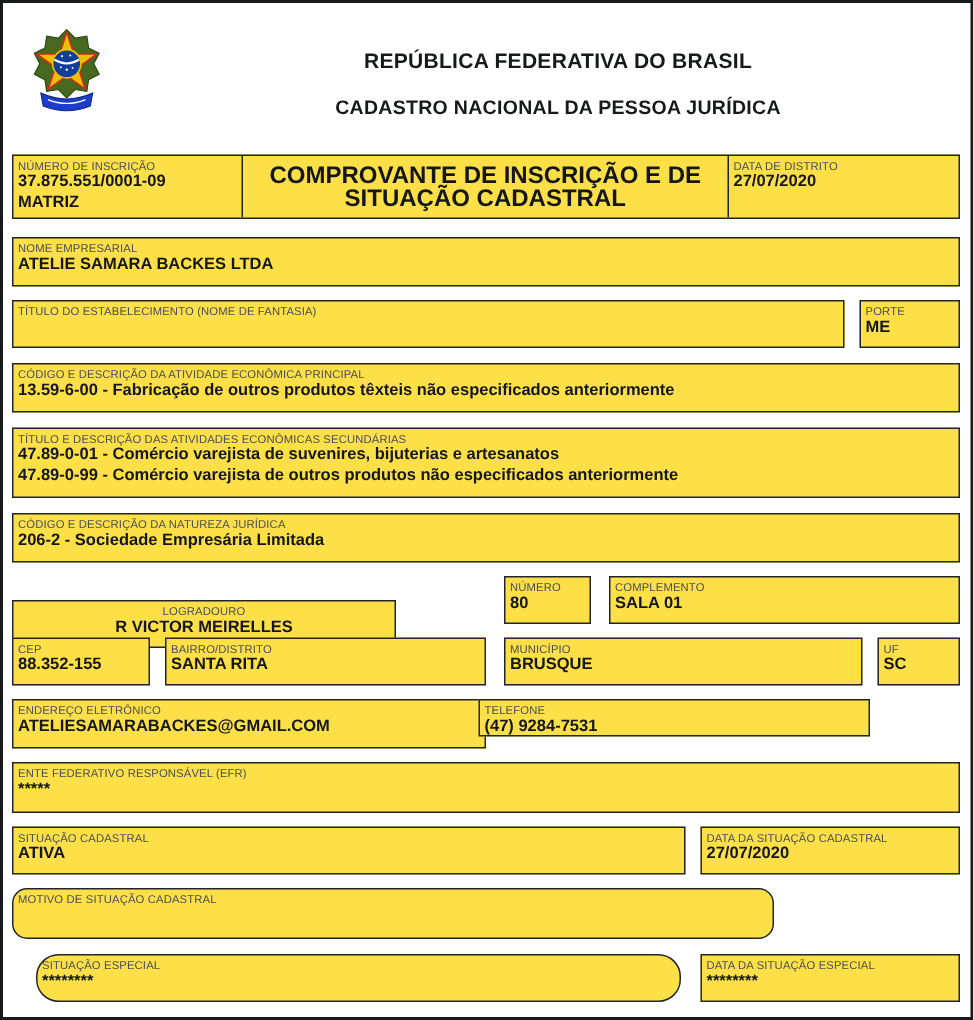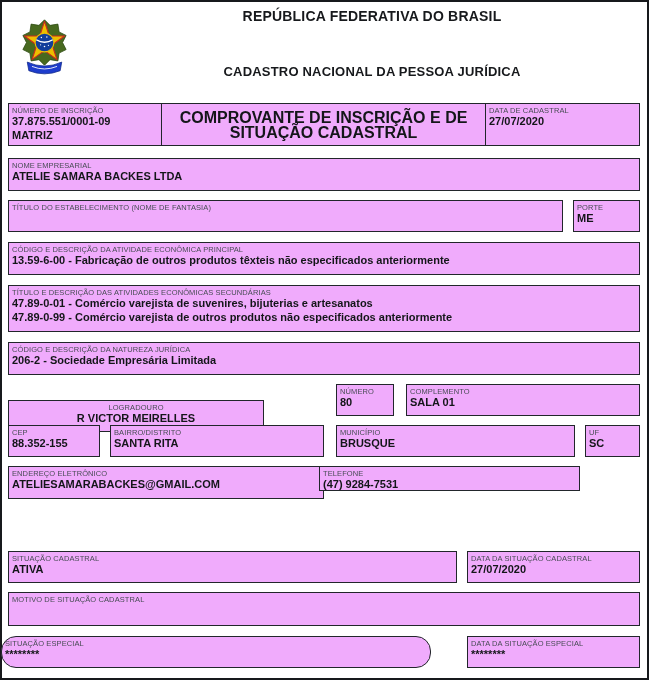--- a/index.html
+++ b/index.html
@@ -2,25 +2,25 @@
 <html><head>
 <meta charset="utf-8">
 <style>
   html,body { margin:0; padding:0; background:#fff; }
   .page {
     position:relative; width:649px; height:680px; background:#ffffff;
     font-family:"Liberation Sans","DejaVu Sans",sans-serif; overflow:hidden;
   }
   .outer-border { position:absolute; inset:0; border:2px solid #17191c; pointer-events:none; }
   .htitle { position:absolute; left:105px; right:10px; text-align:center; font-weight:700; color:#17191c; }
-  .htitle.t1 { top:8px; font-size:14px; letter-spacing:0.2px; }
+  .htitle.t1 { top:32px; font-size:14px; letter-spacing:0.2px; }
   .htitle.t2 { top:64px; font-size:13px; letter-spacing:0.2px; }
   .arms { position:absolute; left:21px; top:19px; width:47px; height:58px; }
   .box {
-    position:absolute; border:1px solid #22262b; background:#f0abfc;
+    position:absolute; border:1px solid #22262b; background:#fde047;
     box-sizing:border-box; padding:2px 3px 0 3px; overflow:hidden;
   }
   .lbl { font-size:7.5px; line-height:9px; color:#474c54; letter-spacing:0.1px; white-space:nowrap; }
   .val { font-size:11px; line-height:13.5px; font-weight:700; color:#141619; white-space:nowrap; }
   .row1 { padding:0; display:flex; }
   .r1c { height:100%; box-sizing:border-box; padding:2px 3px 0 3px; }
   .r1c.c-num { width:152px; }
   .r1c.c-title {
     flex:1; border-left:1px solid #22262b; border-right:1px solid #22262b;
     display:flex; align-items:center; justify-content:center; text-align:center;
@@ -51,21 +51,21 @@
   <div class="htitle t2">CADASTRO NACIONAL DA PESSOA JURÍDICA</div>
 
   <div class="box row1" style="left:8px; top:103px; width:632px; height:43px;">
     <div class="r1c c-num">
       <div class="lbl">NÚMERO DE INSCRIÇÃO</div>
       <div class="val">37.875.551/0001-09</div>
       <div class="val">MATRIZ</div>
     </div>
     <div class="r1c c-title">COMPROVANTE DE INSCRIÇÃO E DE SITUAÇÃO CADASTRAL</div>
     <div class="r1c c-date">
-      <div class="lbl">DATA DE CADASTRAL</div>
+      <div class="lbl">DATA DE DISTRITO</div>
       <div class="val">27/07/2020</div>
     </div>
   </div>
 
   <div class="box" style="left:8px; top:158px; width:632px; height:33px;">
     <div class="lbl">NOME EMPRESARIAL</div>
     <div class="val">ATELIE SAMARA BACKES LTDA</div>
   </div>
 
   <div class="box" style="left:8px; top:200px; width:555px; height:32px;">
@@ -124,36 +124,40 @@
 
   <div class="box" style="left:8px; top:466px; width:316px; height:33px;">
     <div class="lbl">ENDEREÇO ELETRÔNICO</div>
     <div class="val">ATELIESAMARABACKES@GMAIL.COM</div>
   </div>
   <div class="box" style="left:319px; top:466px; width:261px; height:25px;">
     <div class="lbl">TELEFONE</div>
     <div class="val">(47) 9284-7531</div>
   </div>
 
+  <div class="box" style="left:8px; top:508px; width:632px; height:34px;">
+    <div class="lbl">ENTE FEDERATIVO RESPONSÁVEL (EFR)</div>
+    <div class="val">*****</div>
+  </div>
 
   <div class="box" style="left:8px; top:551px; width:449px; height:32px;">
     <div class="lbl">SITUAÇÃO CADASTRAL</div>
     <div class="val">ATIVA</div>
   </div>
   <div class="box" style="left:467px; top:551px; width:173px; height:32px;">
     <div class="lbl">DATA DA SITUAÇÃO CADASTRAL</div>
     <div class="val">27/07/2020</div>
   </div>
 
-  <div class="box" style="left:8px; top:592px; width:632px; height:34px;">
+  <div class="box" style="left:8px; top:592px; width:508px; height:34px;border-radius:10px;">
     <div class="lbl">MOTIVO DE SITUAÇÃO CADASTRAL</div>
     <div class="val"></div>
   </div>
 
-  <div class="box" style="left:1px; top:636px; width:430px; height:32px;border-radius:15px;">
+  <div class="box" style="left:24px; top:636px; width:430px; height:32px;border-radius:15px;">
     <div class="lbl">SITUAÇÃO ESPECIAL</div>
     <div class="val">********</div>
   </div>
   <div class="box" style="left:467px; top:636px; width:173px; height:32px;">
     <div class="lbl">DATA DA SITUAÇÃO ESPECIAL</div>
     <div class="val">********</div>
   </div>
 </div>
 
 </body></html>

